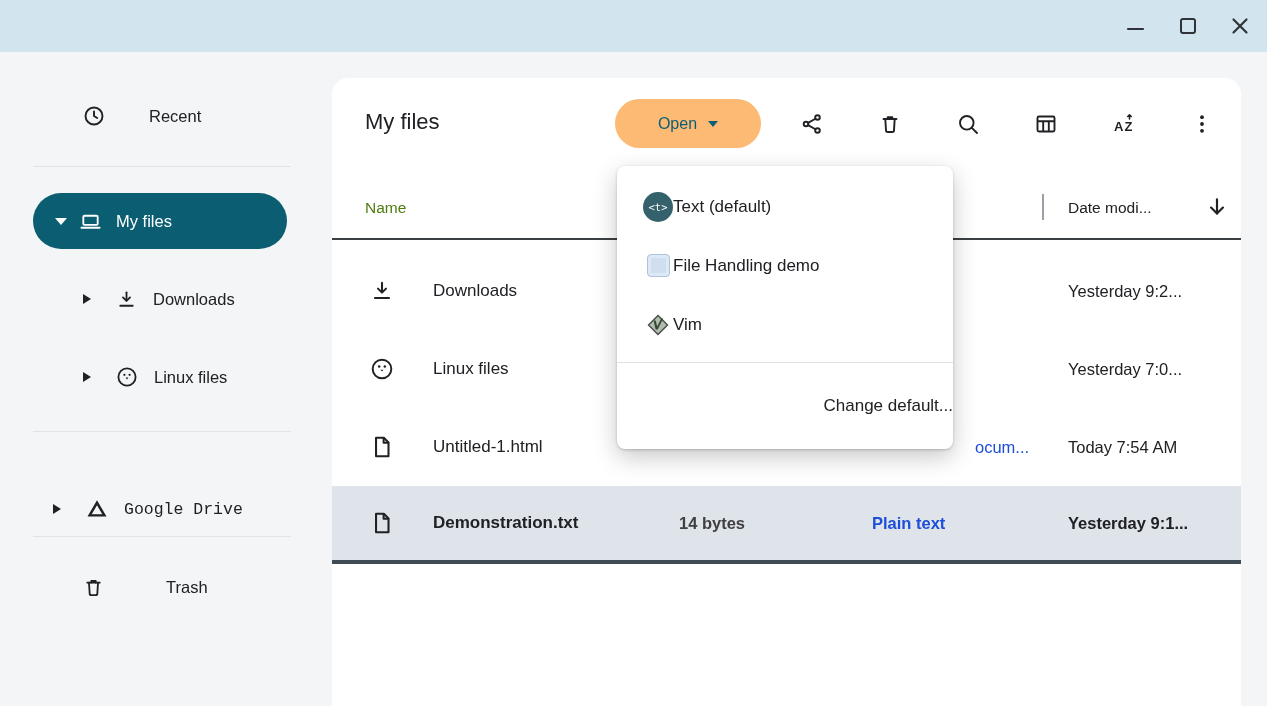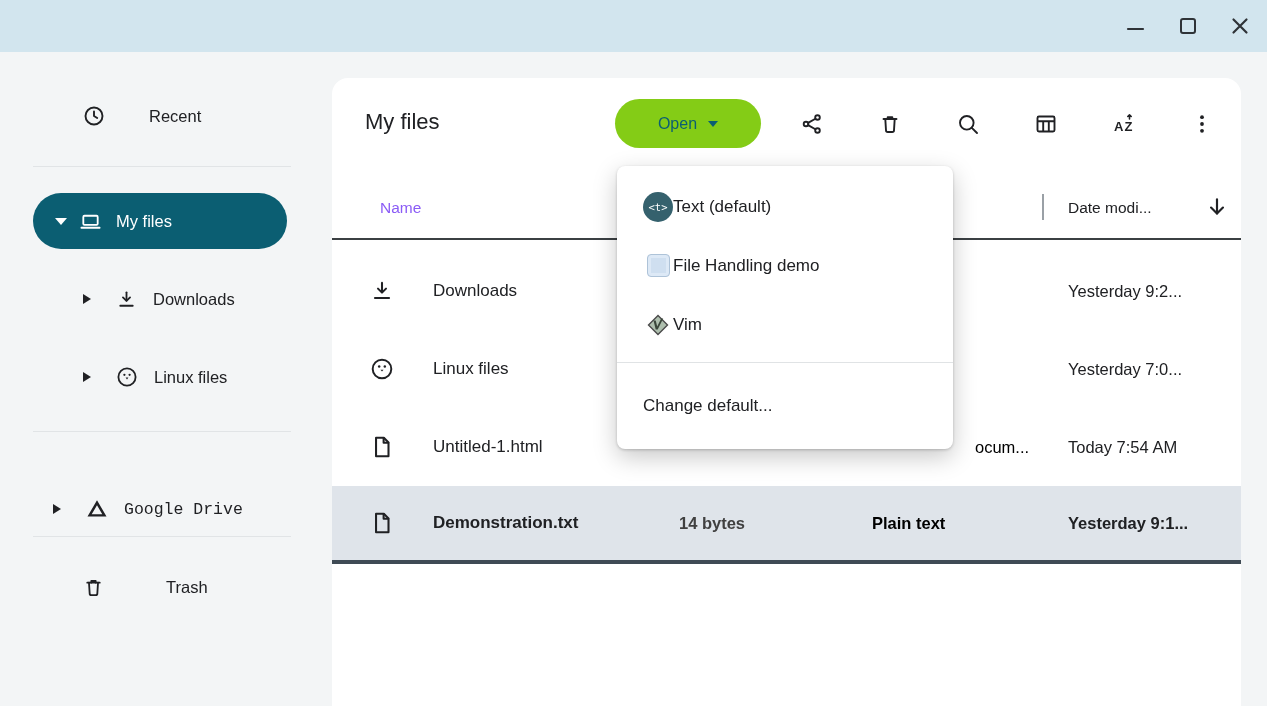--- a/index.html
+++ b/index.html
@@ -16,49 +16,49 @@
   .side-label { font-size:16.5px; font-weight:500; color:#202124; margin-left:15px; white-space:nowrap; }
   .side-sep { position:absolute; left:33px; width:258px; height:1px; background:#e1e4e6; }
   .myfiles-pill { position:absolute; left:33px; top:193px; width:254px; height:56px; background:#0b5e72; border-radius:28px; display:flex; align-items:center; cursor:pointer; }
   .myfiles-pill .side-label { color:#ffffff; }
   .chev-right { width:0; height:0; border-top:5.5px solid transparent; border-bottom:5.5px solid transparent; border-left:8px solid #202124; display:inline-block; }
   .caret-down-white { width:0; height:0; border-left:6px solid transparent; border-right:6px solid transparent; border-top:7px solid #ffffff; display:inline-block; }
 
   
   .card { position:absolute; left:332px; top:78px; width:909px; height:628px; background:#ffffff; border-radius:16px 16px 0 0; overflow:hidden; }
   .card-title { position:absolute; left:33px; top:31px; font-size:22px; font-weight:500; color:#202124; }
-  .open-btn { position:absolute; left:283px; top:21px; width:146px; height:49px; background:#84cc16; border:none; border-radius:26px; display:flex; align-items:center; justify-content:center; gap:11px; cursor:pointer; }
+  .open-btn { position:absolute; left:283px; top:21px; width:146px; height:49px; background:#fdba74; border:none; border-radius:26px; display:flex; align-items:center; justify-content:center; gap:11px; cursor:pointer; }
   .open-label { font-size:16px; font-weight:500; color:#0b5e72; }
   .caret-down-teal { width:0; height:0; border-left:5.5px solid transparent; border-right:5.5px solid transparent; border-top:6.5px solid #0b5e72; }
   .tool-btn { position:absolute; top:26px; width:40px; height:40px; display:flex; align-items:center; justify-content:center; cursor:pointer; background:none; border:none; }
 
   
-  .col-name { position:absolute; left:48px; top:121px; font-size:15.5px; font-weight:500; color:#8b5cf6; cursor:pointer; }
+  .col-name { position:absolute; left:33px; top:121px; font-size:15.5px; font-weight:500; color:#4d7c0f; cursor:pointer; }
   .col-date { position:absolute; left:736px; top:121px; font-size:15.5px; font-weight:500; color:#202124; cursor:pointer; white-space:nowrap; }
   .col-sep { position:absolute; left:710px; top:116px; width:2px; height:26px; background:#9aa0a6; }
   .col-arrow { position:absolute; left:872px; top:116px; cursor:pointer; }
   .head-divider { position:absolute; left:0; top:160px; width:100%; height:2px; background:#3b4043; }
 
   
   .file-row { position:absolute; left:0; width:100%; height:78px; cursor:pointer; }
   .file-row.selected { background:#dfe4ea; border-bottom:4px solid #3f4b55;font-weight:bold; }
   .c-icon  { position:absolute; left:37px; top:50%; transform:translateY(-50%); display:flex; }
   .c-name  { position:absolute; left:101px; top:50%; transform:translateY(-50%); font-size:17px; color:#202124; white-space:nowrap; }
   .c-size  { position:absolute; left:347px; top:50%; transform:translateY(-50%); font-size:16.5px; color:#404040; white-space:nowrap; }
-  .c-type  { position:absolute; left:540px; top:50%; transform:translateY(-50%); font-size:16.5px; color:#000000; white-space:nowrap; }
+  .c-type  { position:absolute; left:540px; top:50%; transform:translateY(-50%); font-size:16.5px; color:#1d4ed8; white-space:nowrap; }
   .c-type.offset { left:643px; }
   .c-date  { position:absolute; left:736px; top:50%; transform:translateY(-50%); font-size:16.5px; color:#202124; white-space:nowrap; }
 
   
   .menu { position:absolute; left:617px; top:166px; width:336px; background:#ffffff; border-radius:8px; padding-top:11px; box-shadow:0 1px 3px rgba(0,0,0,.2), 0 8px 24px rgba(0,0,0,.22); z-index:20; }
   .menu-item { height:59px; display:flex; align-items:center; padding-left:26px; cursor:pointer; }
   .mi-icon { width:30px; display:flex; align-items:center; justify-content:center; flex:0 0 30px; }
   .mi-label { font-size:17px; color:#202124; white-space:nowrap; }
   .menu-divider { height:1px; background:#e0e3e5; margin-top:8px; }
-  .menu-footer { height:86px; display:flex; align-items:center; padding-left:26px; cursor:pointer; }
+  .menu-footer { height:86px; display:flex; align-items:center; padding-left:26px; cursor:pointer;justify-content:flex-end; }
   .menu-footer .mi-label { margin-left:0; }
   .text-app-badge { width:30px; height:30px; border-radius:50%; background:#35616d; color:#ffffff; font-family:"DejaVu Sans Mono",monospace; font-size:10.5px; display:flex; align-items:center; justify-content:center; }
   .filehandling-badge { width:23px; height:23px; border-radius:4px; background:#cfdff0; border:1px solid #aec3d8; box-shadow:inset 0 0 0 3px #dde9f6; }
 </style>
 </head>
 <body>
 
 <div class="app">
 
   <div class="titlebar">

